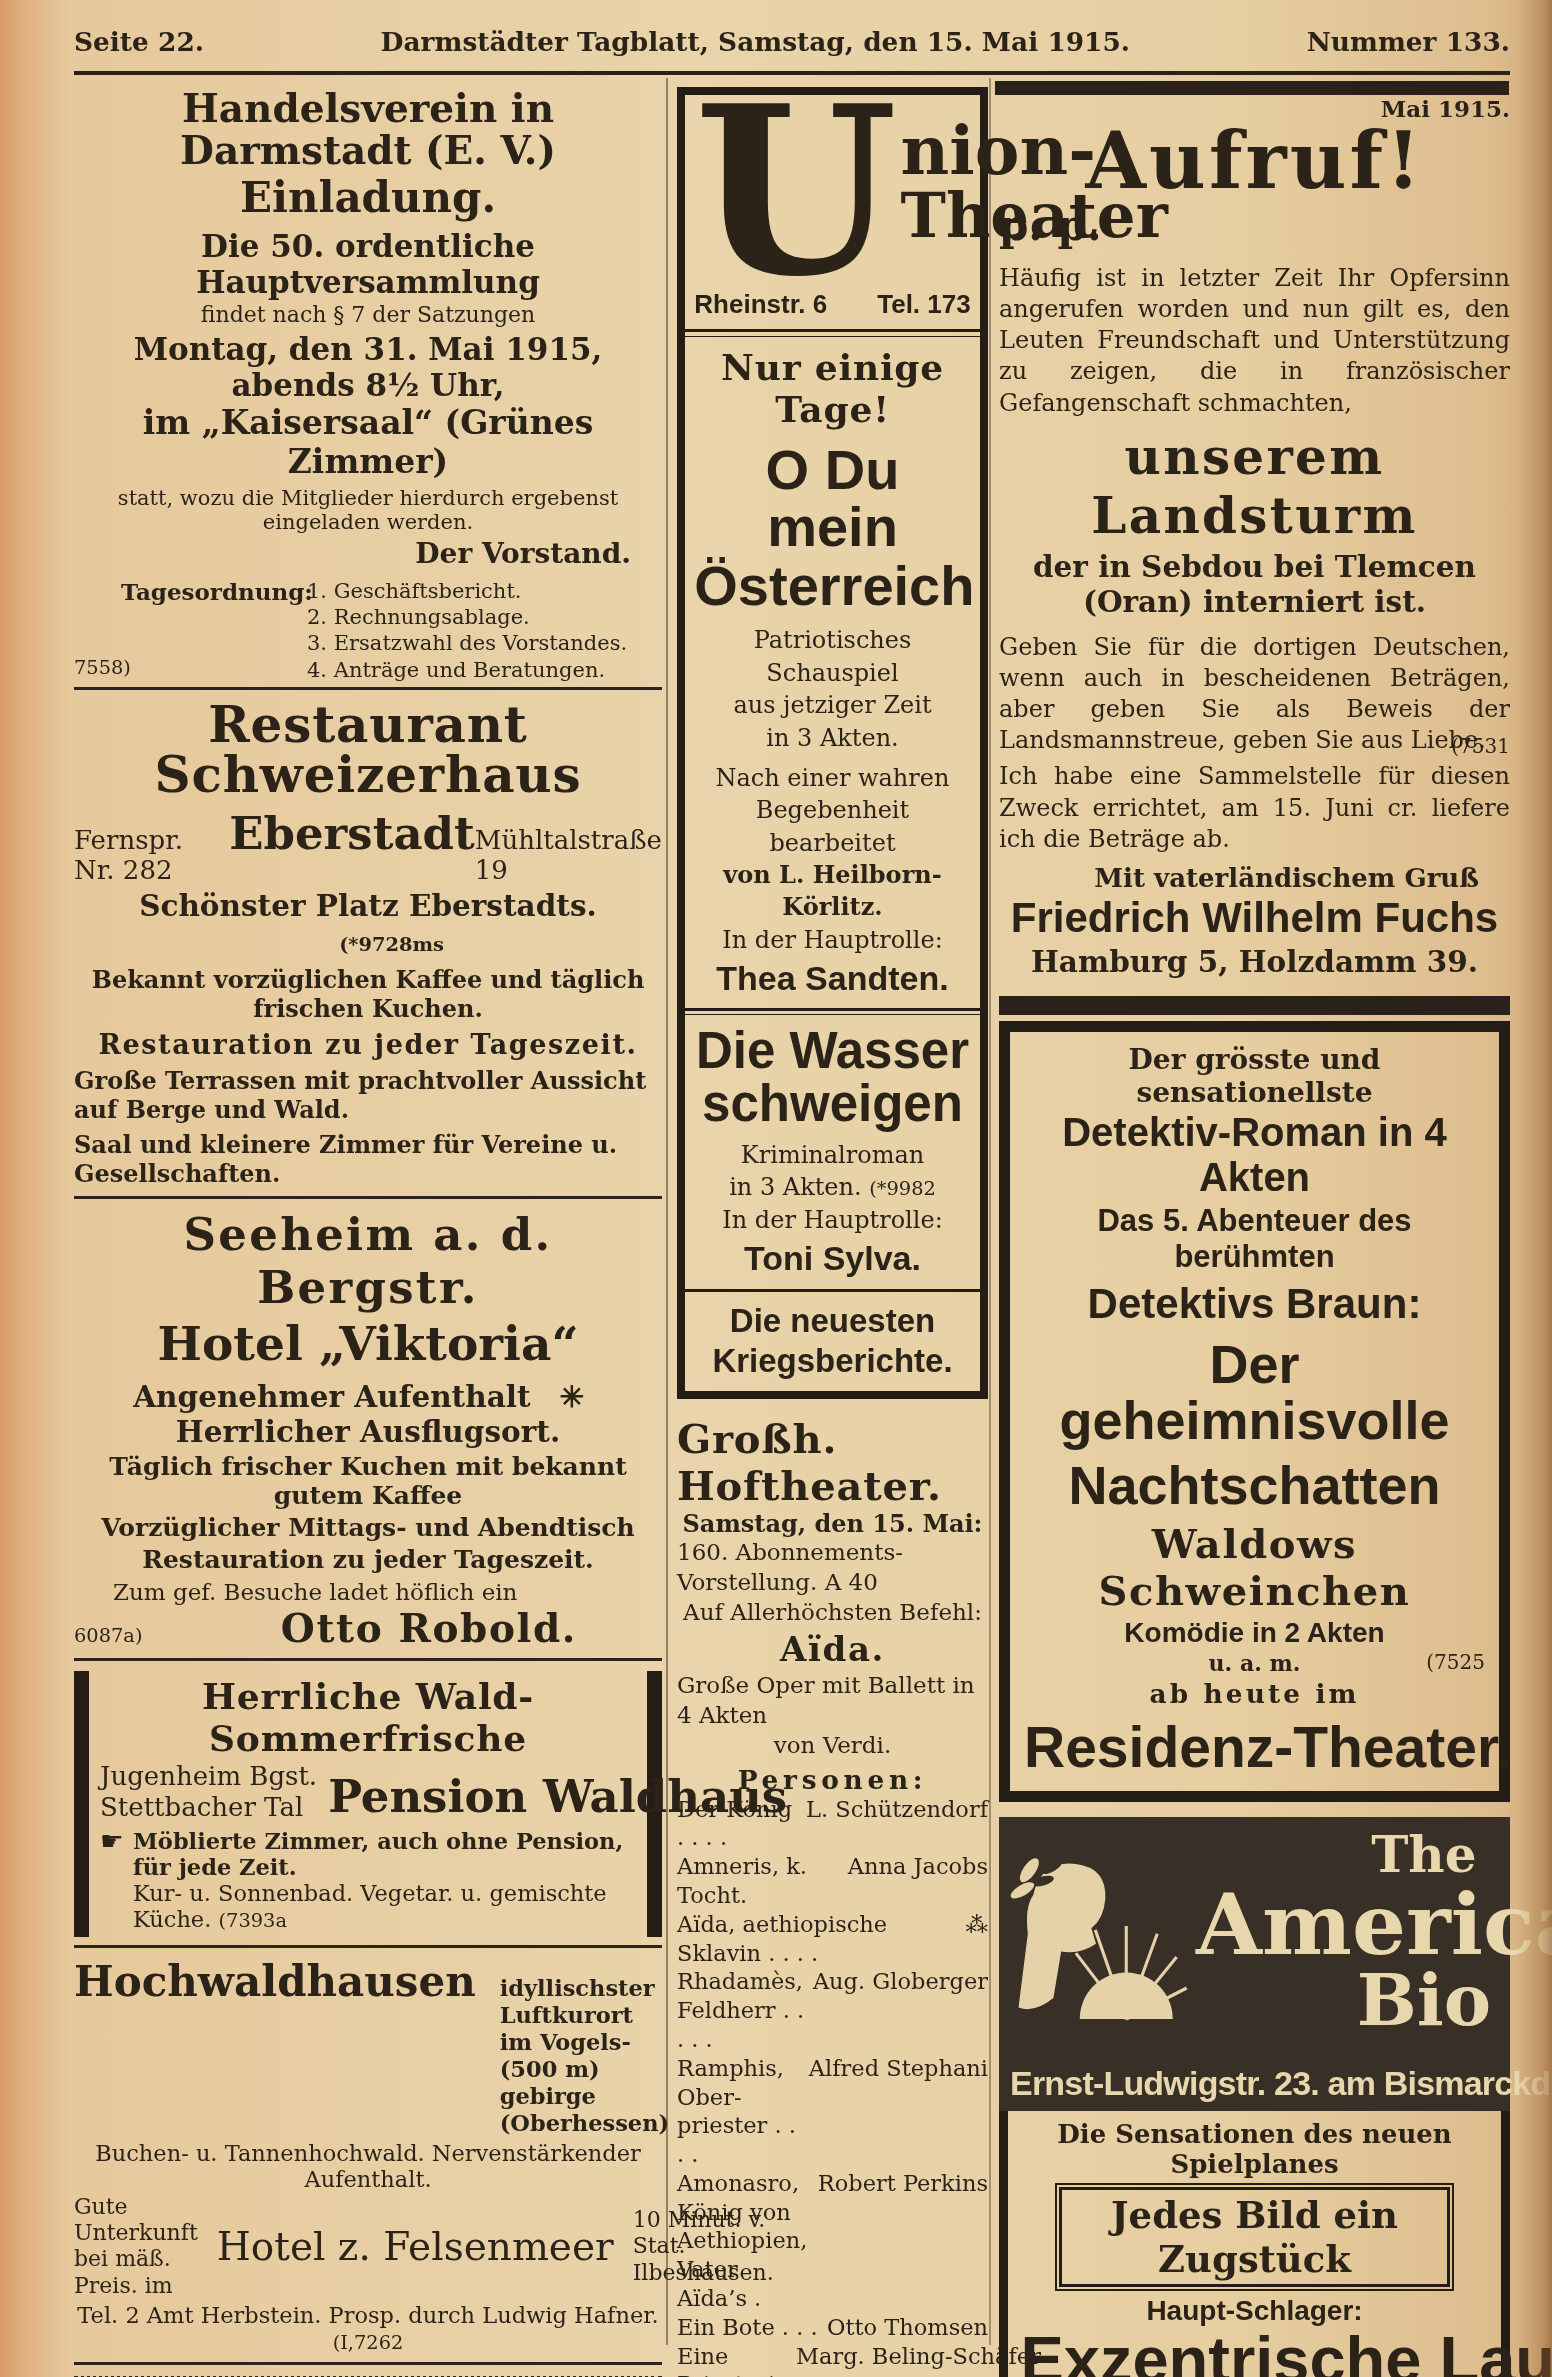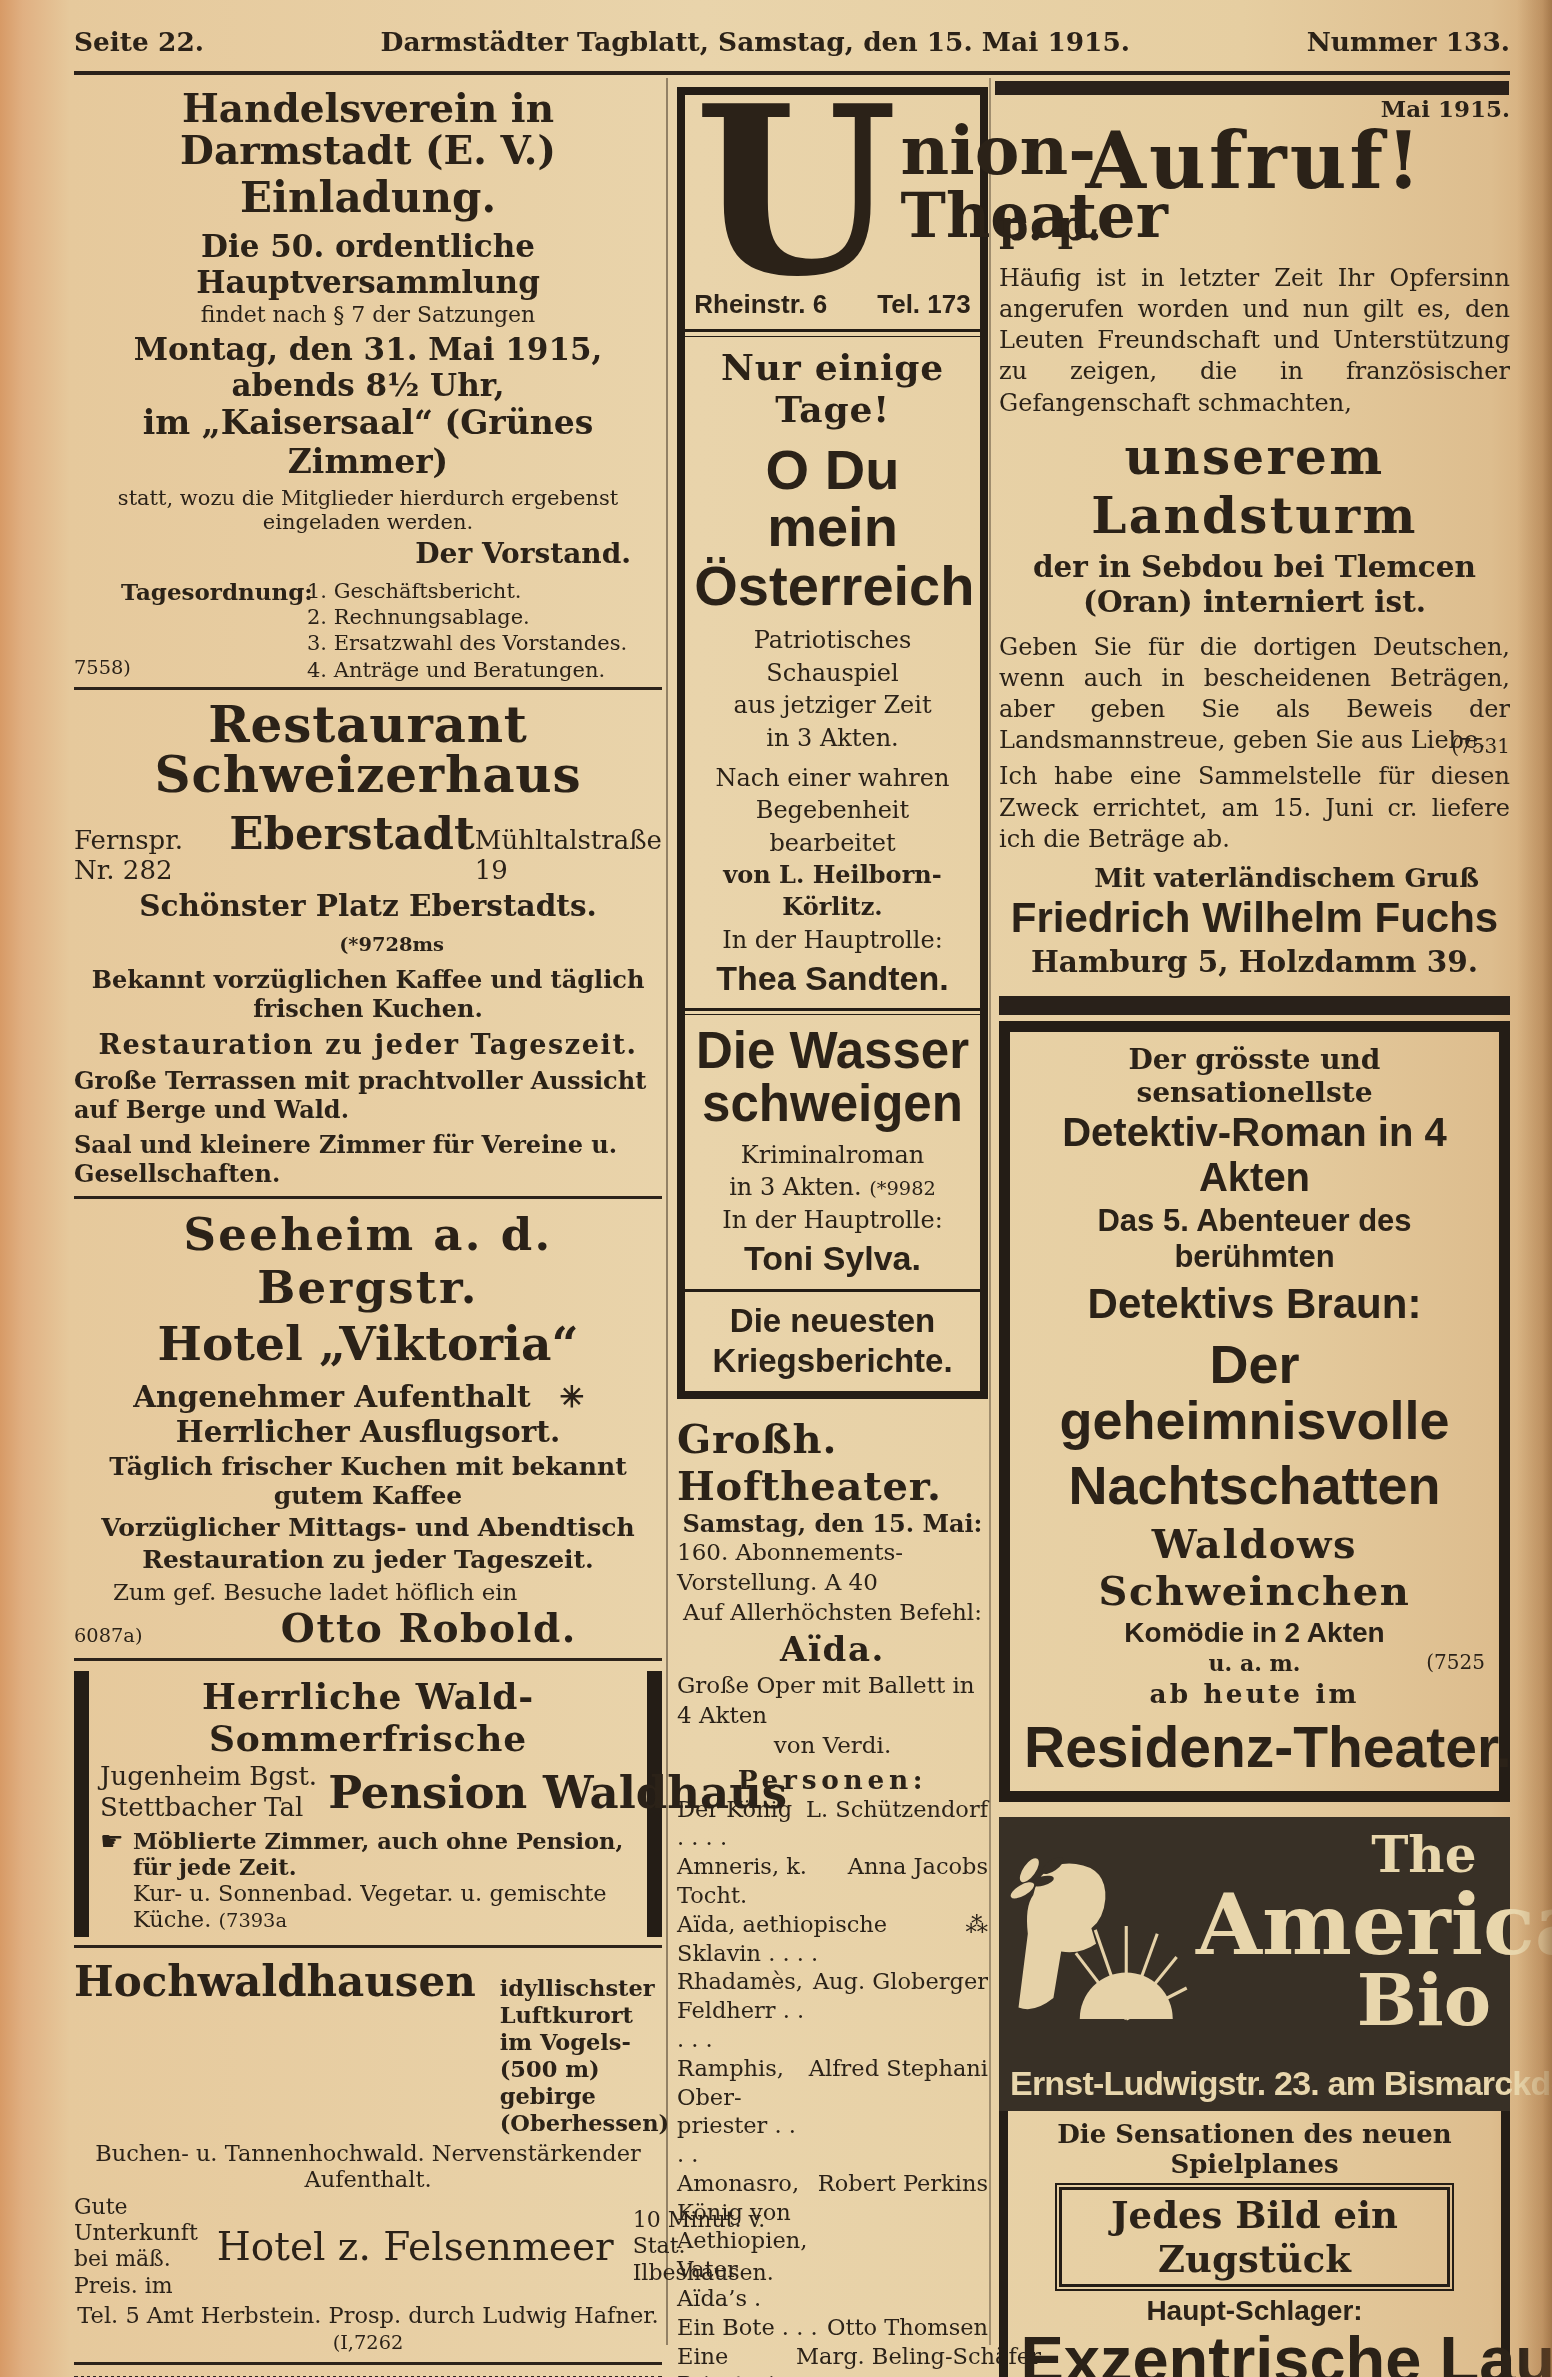--- a/index.html
+++ b/index.html
@@ -45,21 +45,21 @@
   .schw-rest{font-size:27px;font-weight:bold;letter-spacing:1.6px;margin-top:6.2px;}
   .see-t1{font-size:45px;font-weight:bold;letter-spacing:2.3px;}
   .see-t2{font-size:47px;font-weight:bold;margin-top:1.6px;}
   .see-l1{font-size:29.5px;font-weight:bold;margin-top:7.8px;}
   .see-sm{font-size:25px;font-weight:bold;margin-top:3.1px;}
   .see-invite{font-size:23px;margin-top:4.7px;text-align:left;padding-left:39px;}
   .see-sig{display:flex;justify-content:space-between;align-items:baseline;gap:29px;}
   .see-name{font-size:39px;font-weight:bold;letter-spacing:1.6px;margin-right:85px;}
   .wald{border-left:15.5px solid #241d16;border-right:15.5px solid #241d16;padding:4.7px 11px;}
   .wald-t{font-size:36px;font-weight:bold;letter-spacing:0.8px;}
-  .wald-mid{display:flex;align-items:center;gap:11px;margin-top:1.6px;}
+  .wald-mid{display:flex;align-items:flex-end;gap:11px;margin-top:1.6px;}
   .wald-left{font-size:26px;line-height:1.2;white-space:nowrap;}
   .wald-name{font-size:45px;font-weight:bold;white-space:nowrap;}
   .wald-line{display:flex;gap:9.3px;font-size:22.5px;margin-top:4.7px;align-items:flex-start;}
   .manicule{font-size:26.4px;line-height:1;}
   .hw-row1{display:flex;gap:24px;align-items:baseline;}
   .hw-title{font-size:42px;font-weight:bold;white-space:nowrap;}
   .hw-tag{font-size:22.5px;font-weight:bold;line-height:1.2;}
   .hw-l1{font-size:22.5px;margin-top:3.1px;}
   .hw-mid{display:flex;gap:19px;align-items:center;justify-content:space-between;margin-top:1.6px;}
   .hw-sm{font-size:22px;line-height:1.2;}
@@ -236,21 +236,21 @@
         <div class="hw-sm">
           <div>Gute Unterkunft</div>
           <div>bei mäß. Preis. im</div>
         </div>
         <div class="hw-hotel">Hotel z. Felsenmeer</div>
         <div class="hw-sm">
           <div>10 Minut. v. Stat.</div>
           <div>Ilbeshausen.</div>
         </div>
       </div>
-      <div class="hw-l1 ctr"><span>Tel. 5 Amt Herbstein.  Prosp. durch Ludwig Hafner.</span>
+      <div class="hw-l1 ctr"><span>Tel. 2 Amt Herbstein.  Prosp. durch Ludwig Hafner.</span>
         <span class="refnum">(I,7262</span></div>
     </div>
     <hr class="sep">
 
     <div class="ad wb">
       
       
       
     </div>
 

